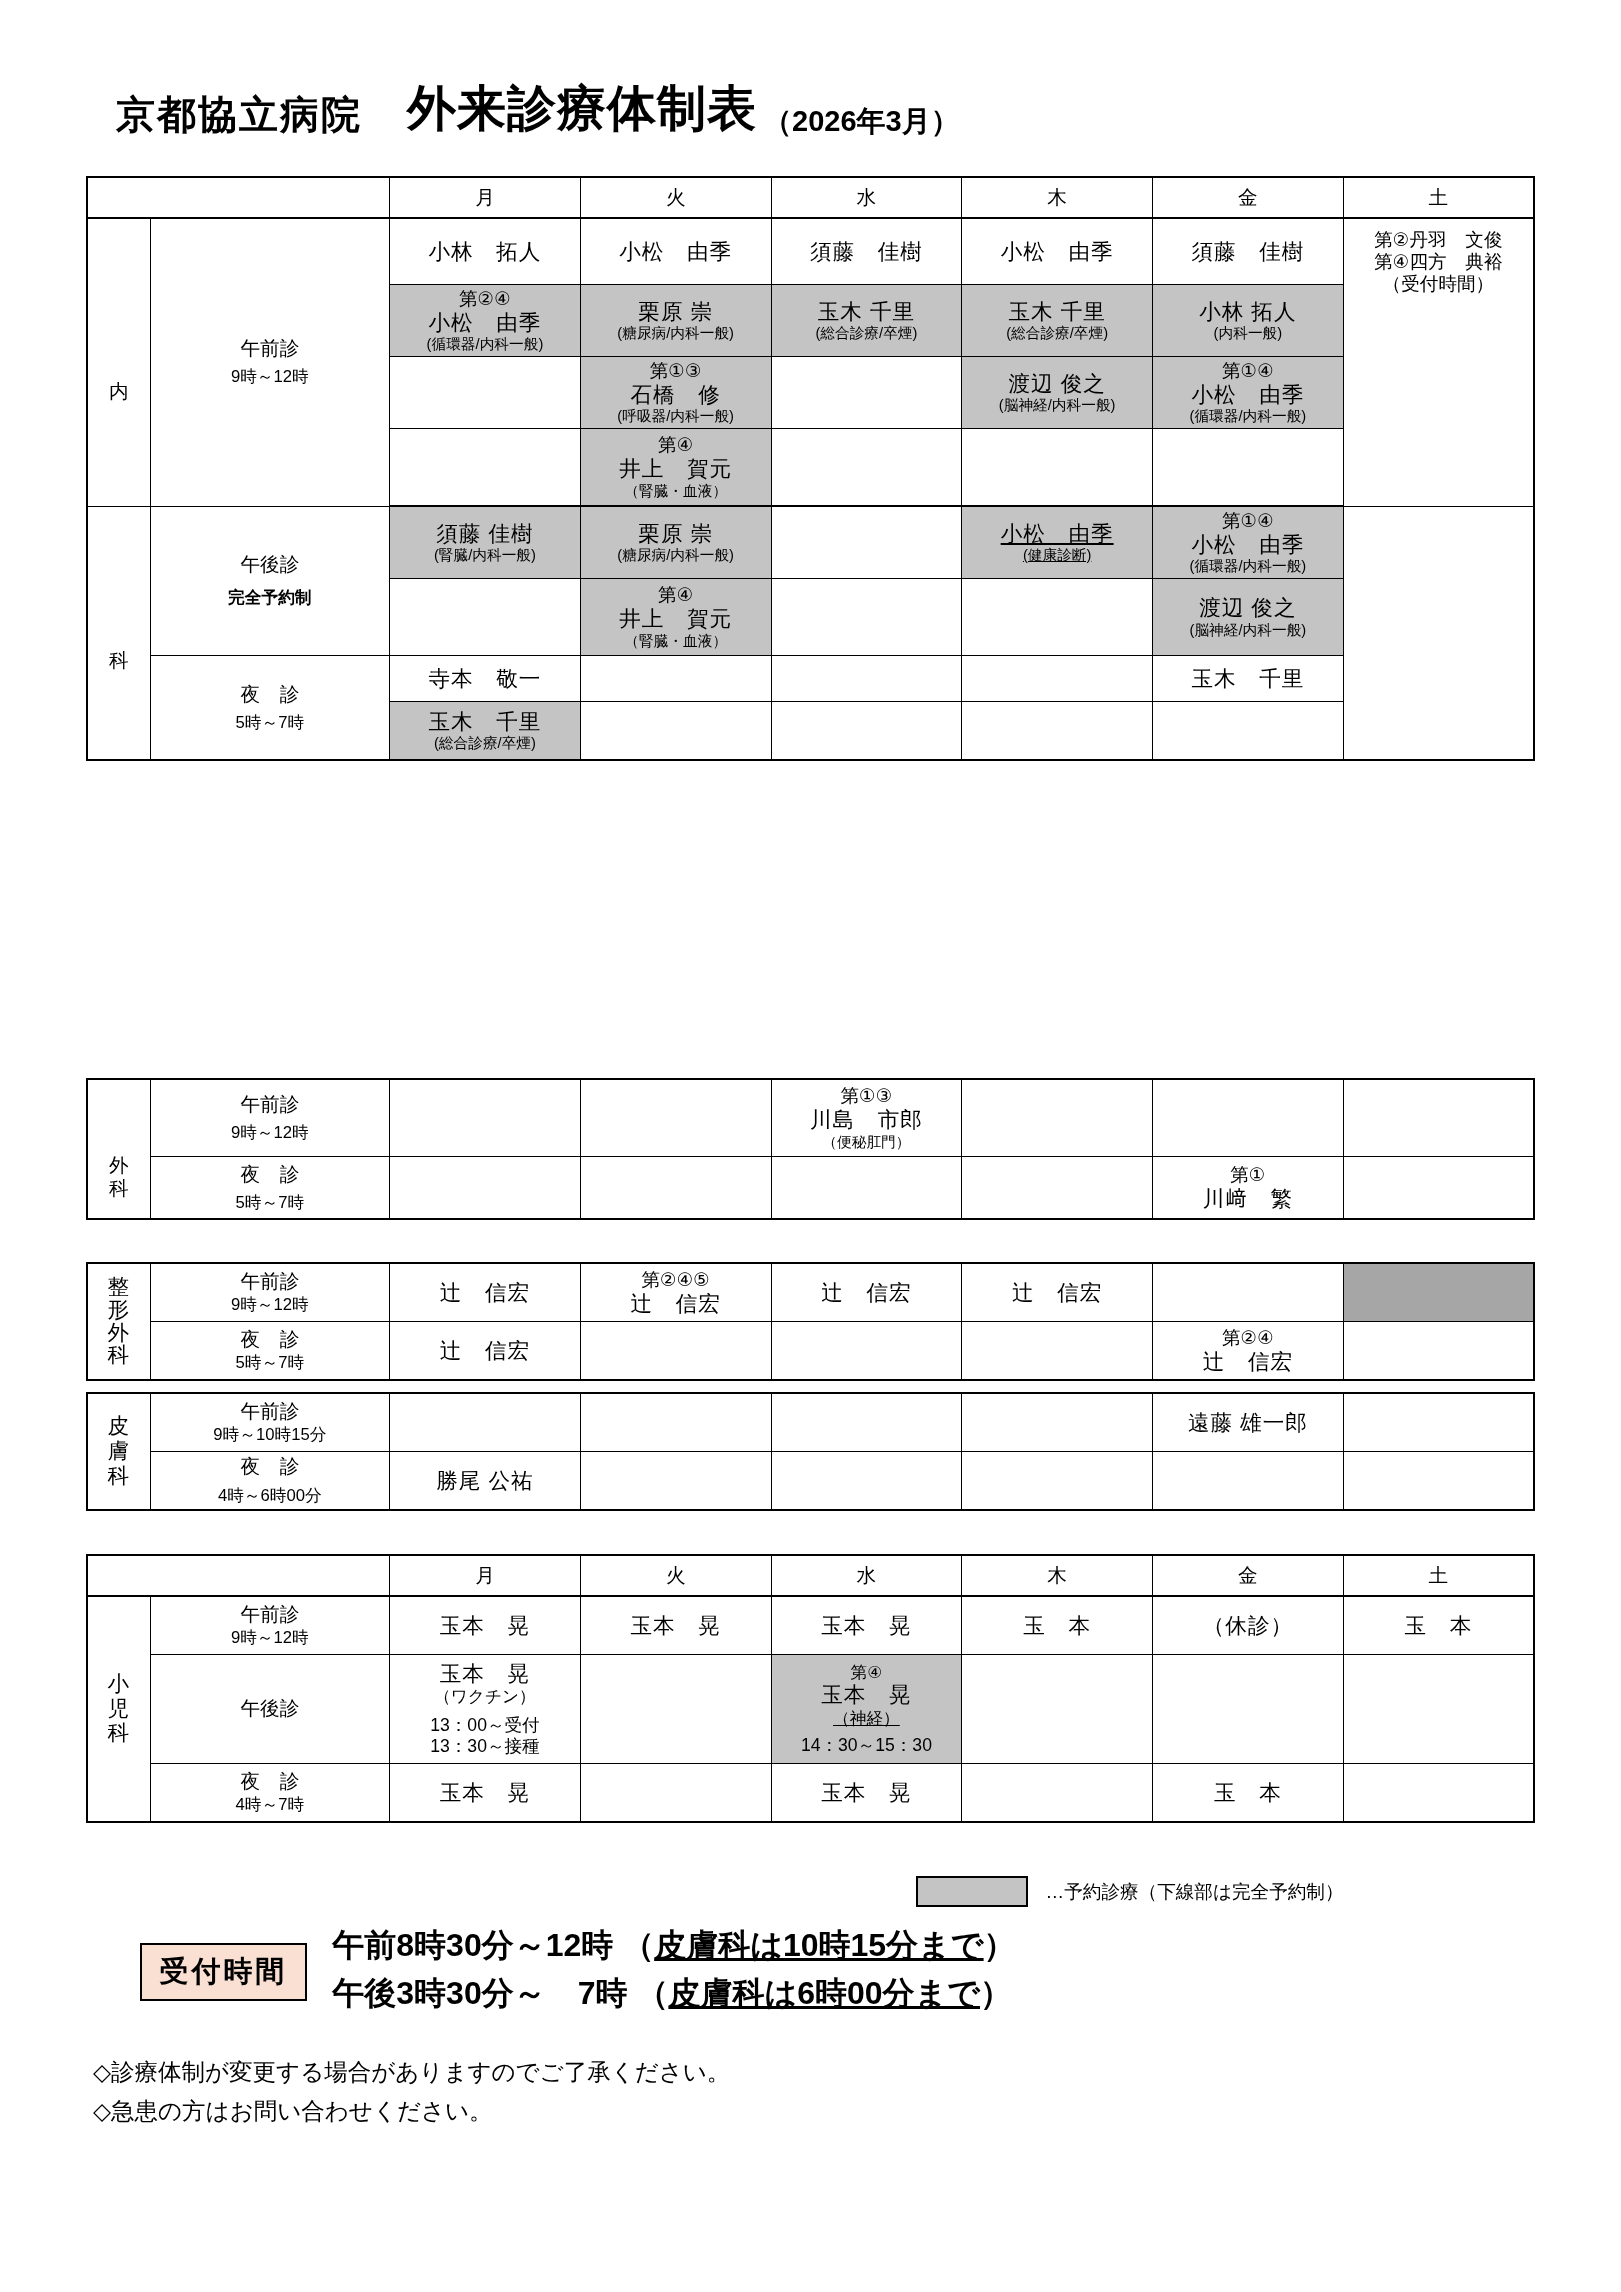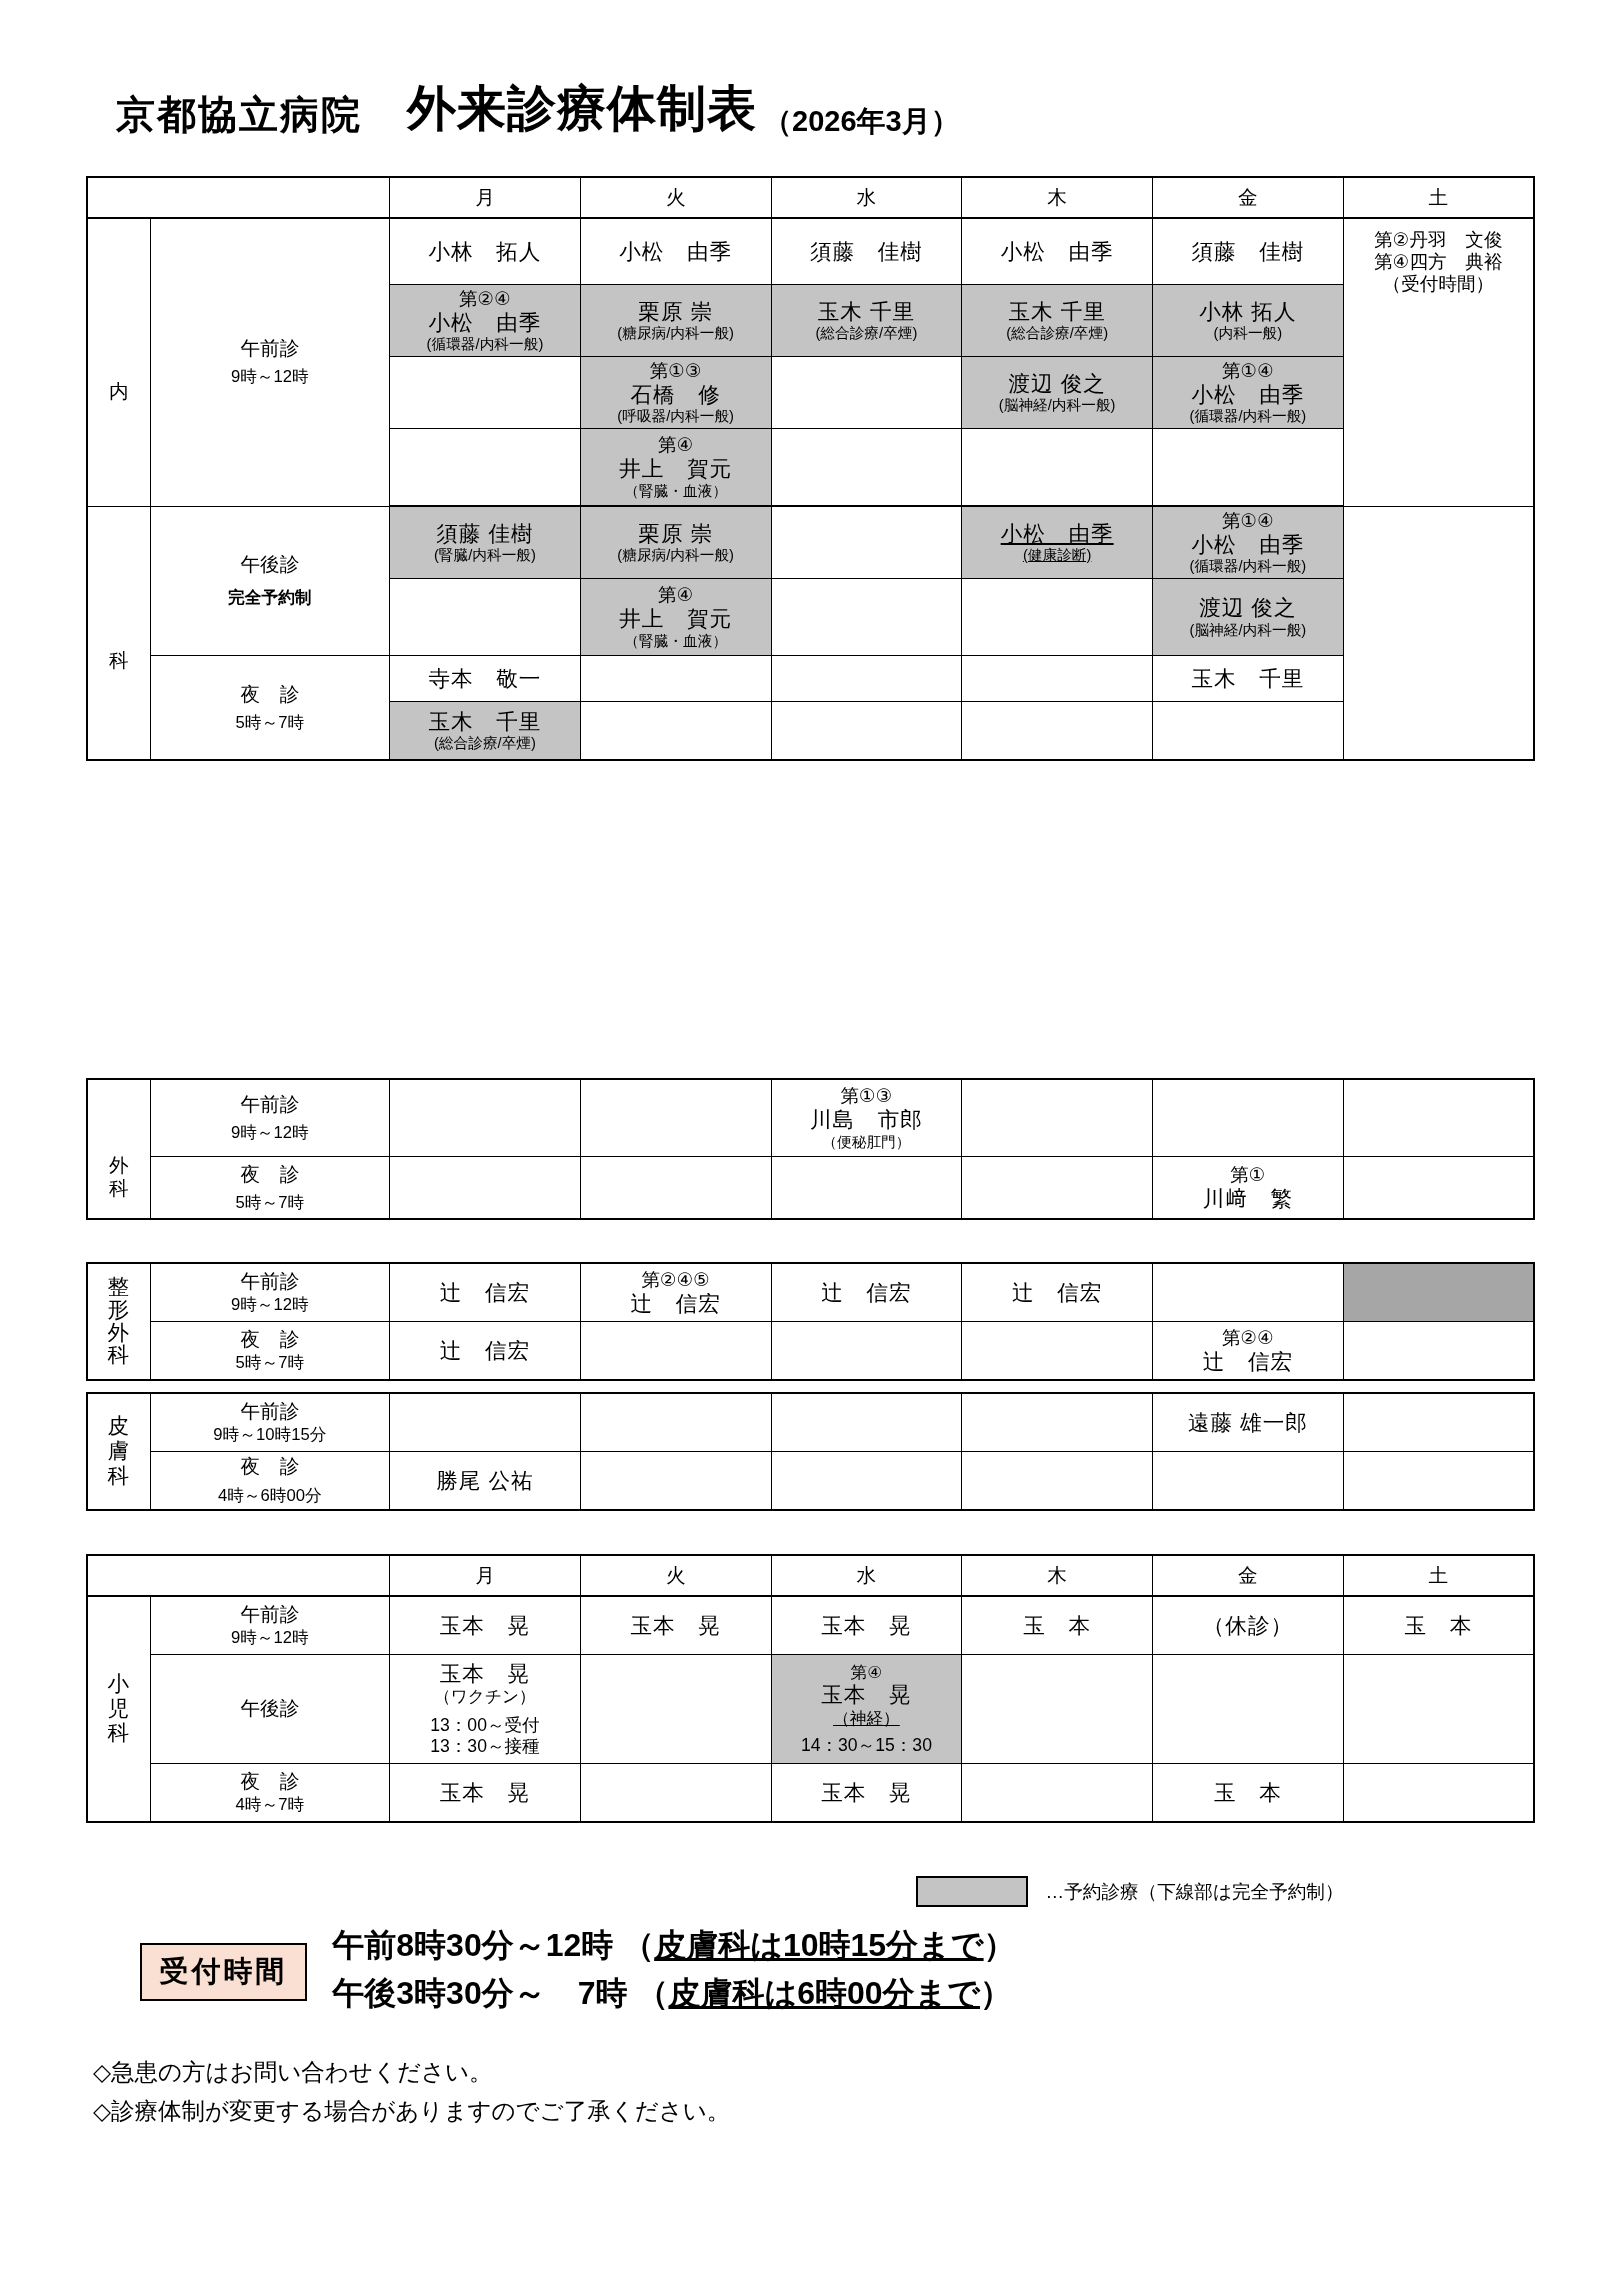--- a/index.html
+++ b/index.html
@@ -613,19 +613,19 @@
         <span>（</span><span class="ul">皮膚科は10時15分まで</span><span>）</span>
       </div>
       <div>
         <span>午後3時30分～　7時</span>
         <span>（</span><span class="ul">皮膚科は6時00分まで</span><span>）</span>
       </div>
     </div>
   </div>
 
   <div class="notes">
+    <div>◇診療体制が変更する場合がありますのでご了承ください。</div>
     <div>◇急患の方はお問い合わせください。</div>
-    <div>◇診療体制が変更する場合がありますのでご了承ください。</div>
   </div>
 
 
 </div>
 
 
 </body></html>

